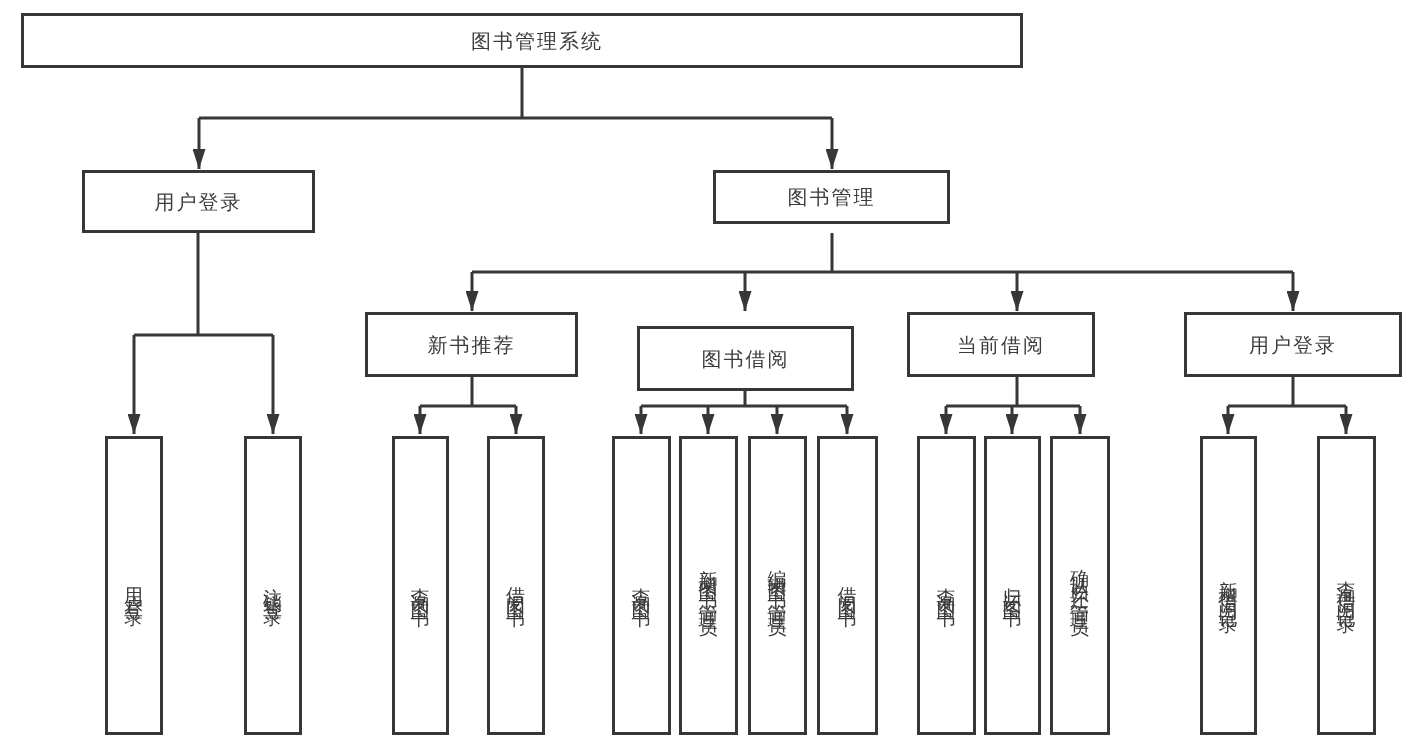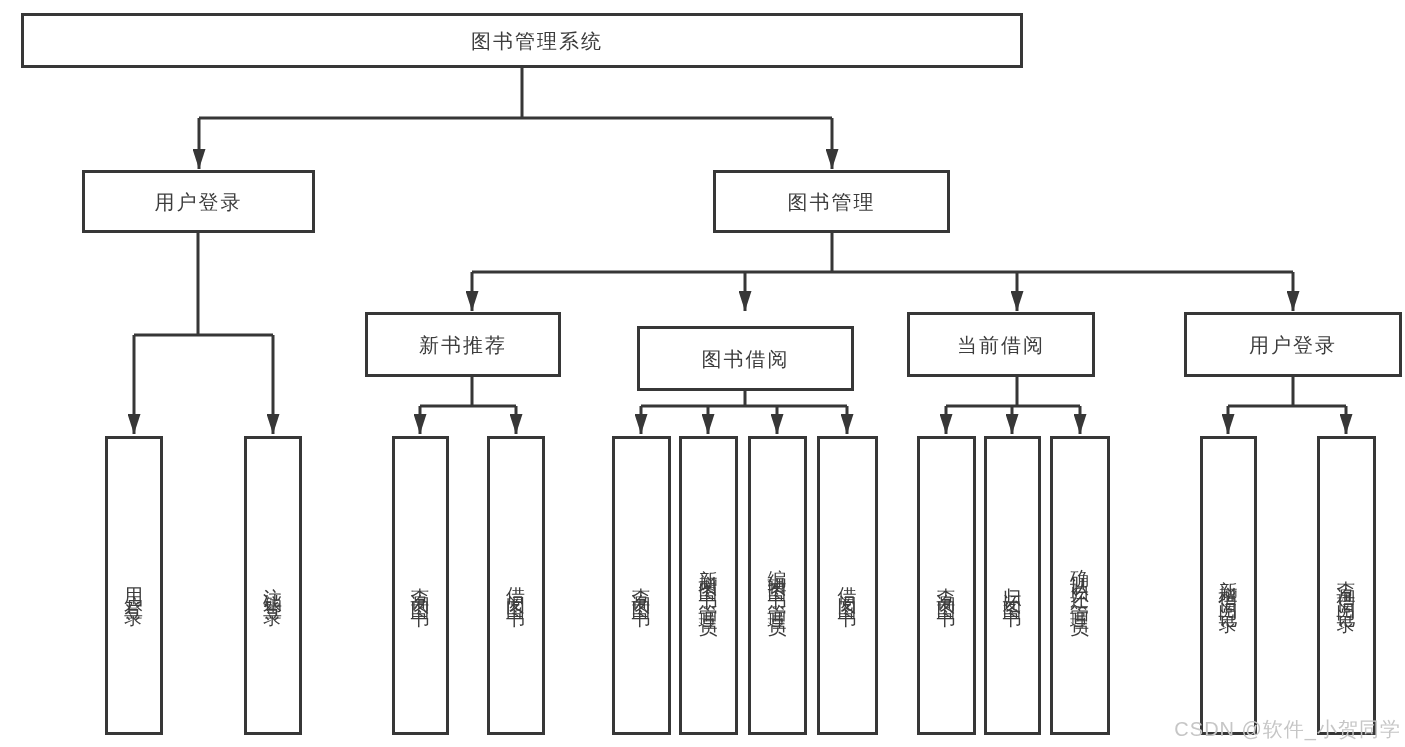--- a/index.html
+++ b/index.html
@@ -33,23 +33,23 @@
   .vbox {
     writing-mode: vertical-rl;
     font-size: 19px;
     letter-spacing: 7px;
     white-space: nowrap;
   }
   
   .n-root          { left: 21px;   top: 13px;  width: 1002px; height: 55px; padding-left: 30px; }
   
   .n-user-login    { left: 82px;   top: 170px; width: 233px;  height: 63px; }
-  .n-book-mgmt     { left: 713px;  top: 170px; width: 237px;  height: 63px; }
-  
-  .n-new-books     { left: 365px;  top: 312px; width: 196px;  height: 65px; }
+  .n-book-mgmt     { left: 713px;  top: 170px; width: 237px;  height: 54px; }
+  
+  .n-new-books     { left: 365px;  top: 312px; width: 213px;  height: 65px; }
   .n-book-borrow   { left: 637px;  top: 326px; width: 217px;  height: 65px; align-items: center; }
   .n-current-borrow{ left: 907px;  top: 312px; width: 188px;  height: 65px; }
   .n-borrow-records{ left: 1184px; top: 312px; width: 218px;  height: 65px; }
   
   .l-login      { left: 105px;  top: 436px; width: 58px; height: 299px; }
   .l-logout     { left: 244px;  top: 436px; width: 58px; height: 299px; }
   .l-nb-query   { left: 392px;  top: 436px; width: 57px; height: 299px; }
   .l-nb-borrow  { left: 487px;  top: 436px; width: 58px; height: 299px; }
   .l-bb-query   { left: 612px;  top: 436px; width: 59px; height: 299px; }
   .l-bb-add     { left: 679px;  top: 436px; width: 59px; height: 299px; }
@@ -194,15 +194,14 @@
     <span>确认归还（管理员）</span>
   </div>
 
   <div class="box vbox l-br-add">
     <span>新增借阅记录</span>
   </div>
   <div class="box vbox l-br-query">
     <span>查询借阅记录</span>
   </div>
 
-  <div class="watermark">CSDN @软件_小贺同学</div>
 
 </div>
 
 </body></html>

